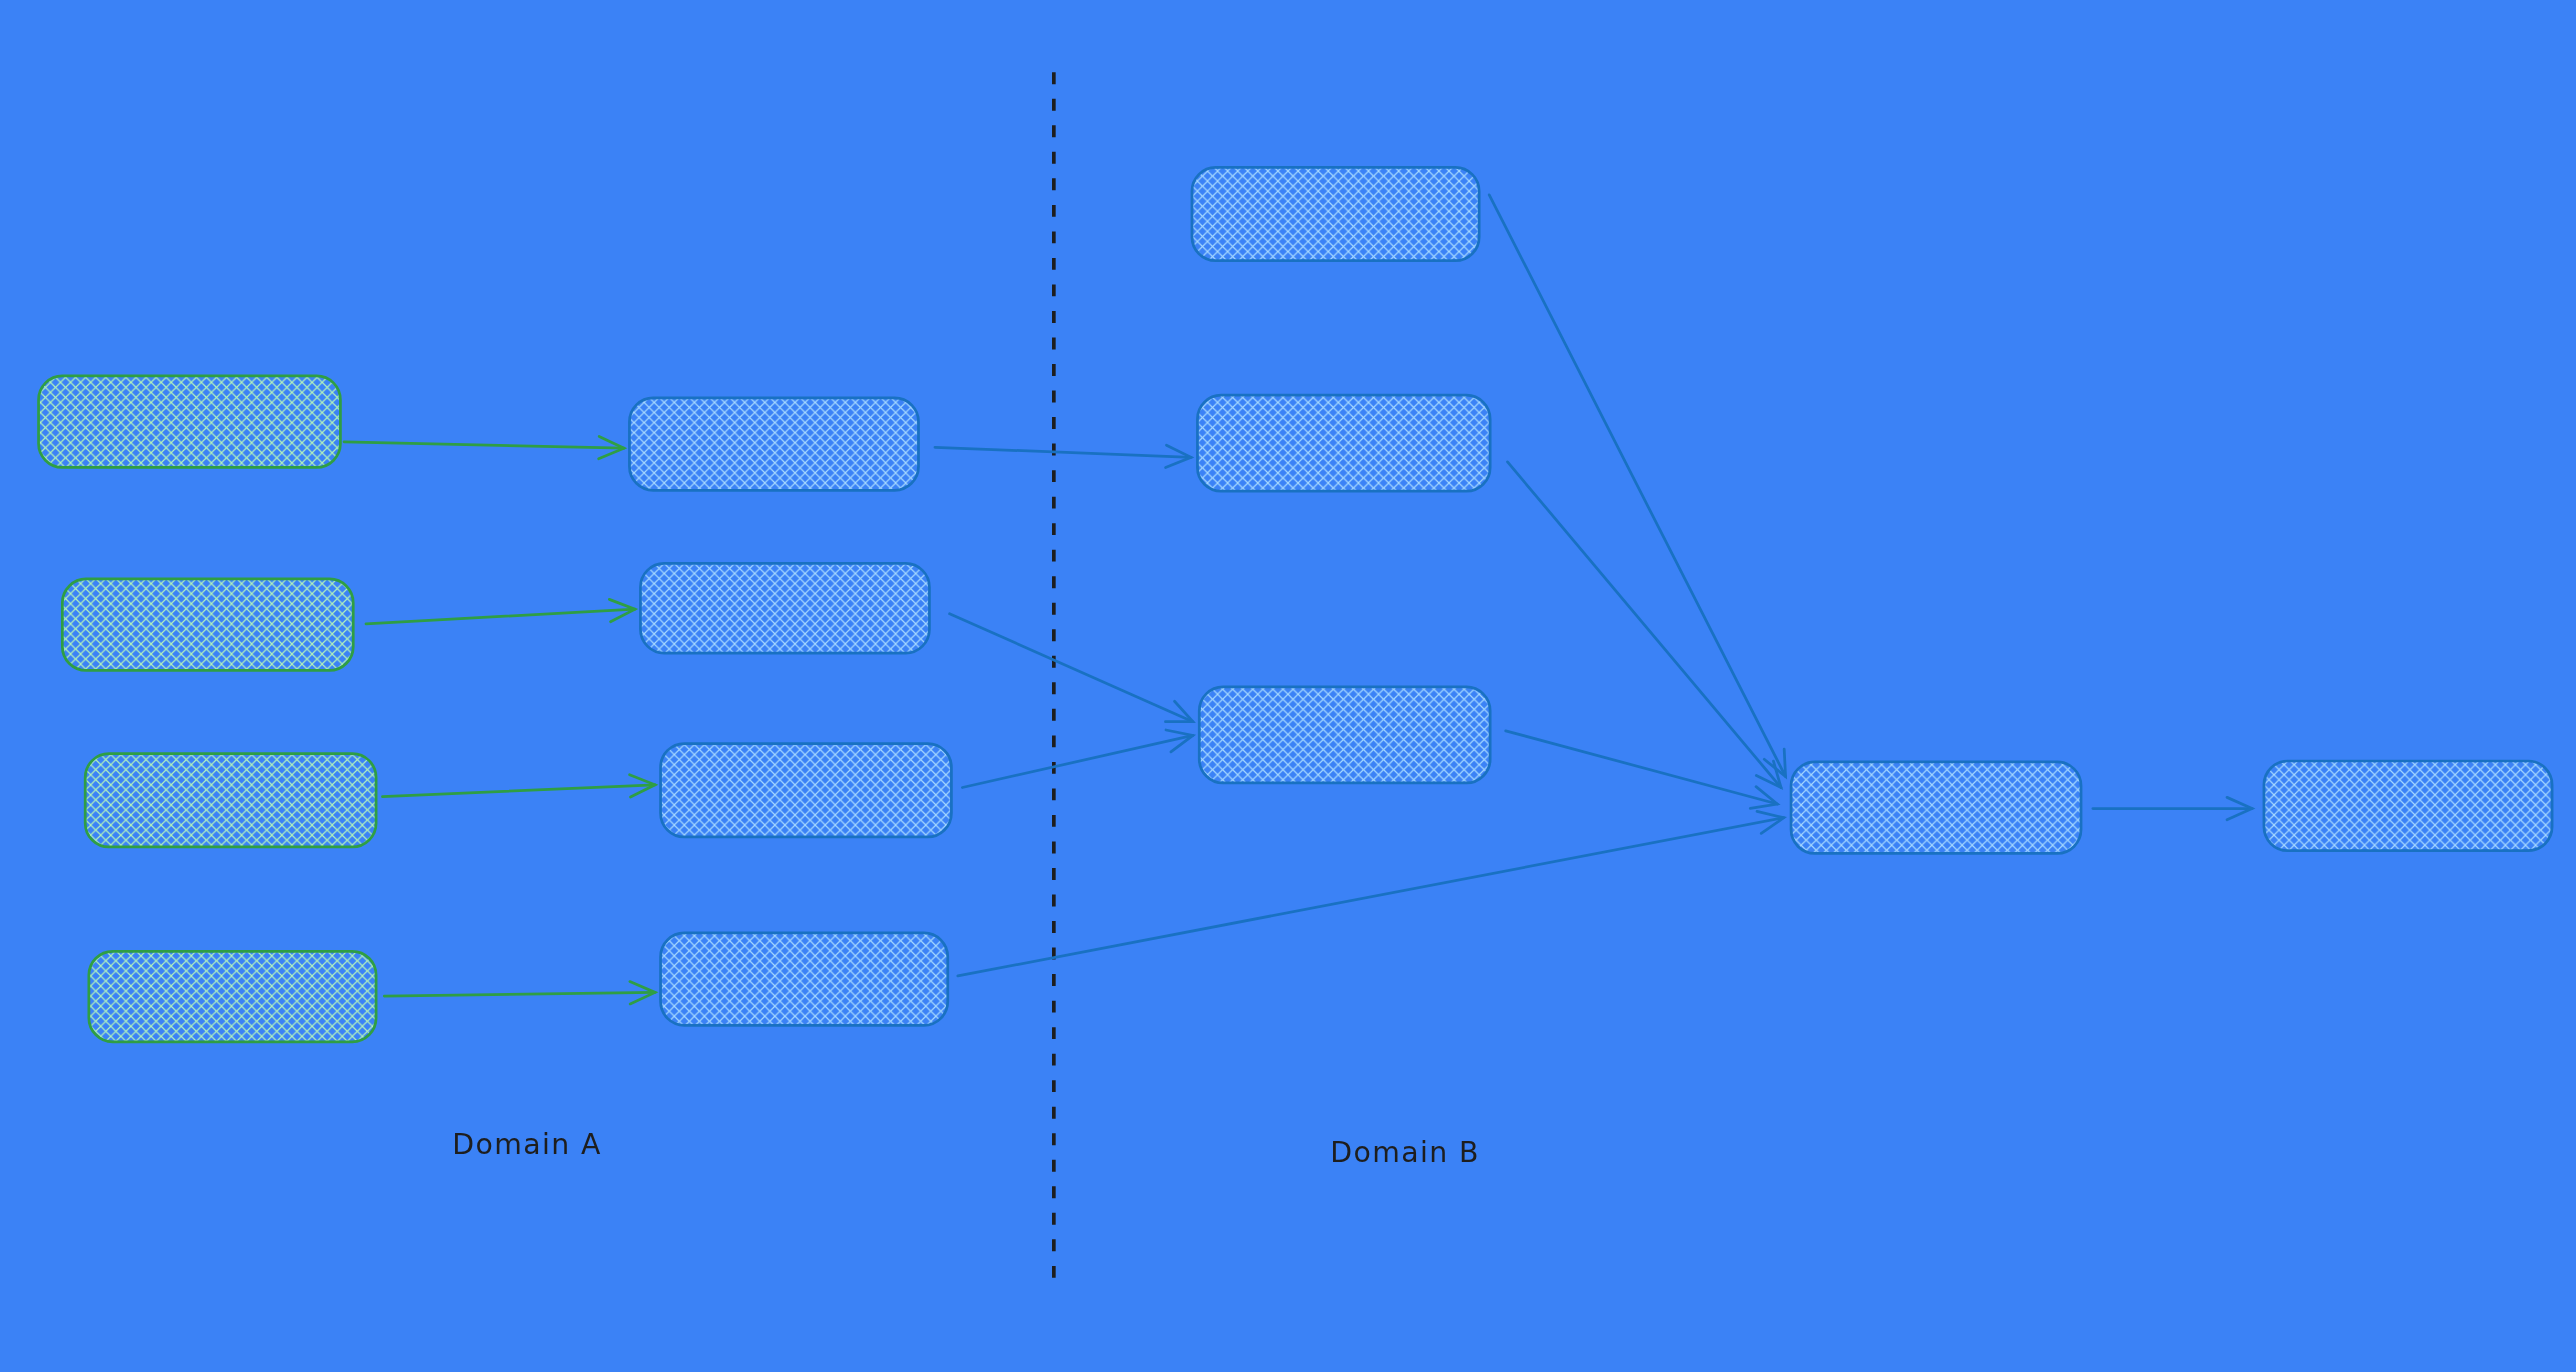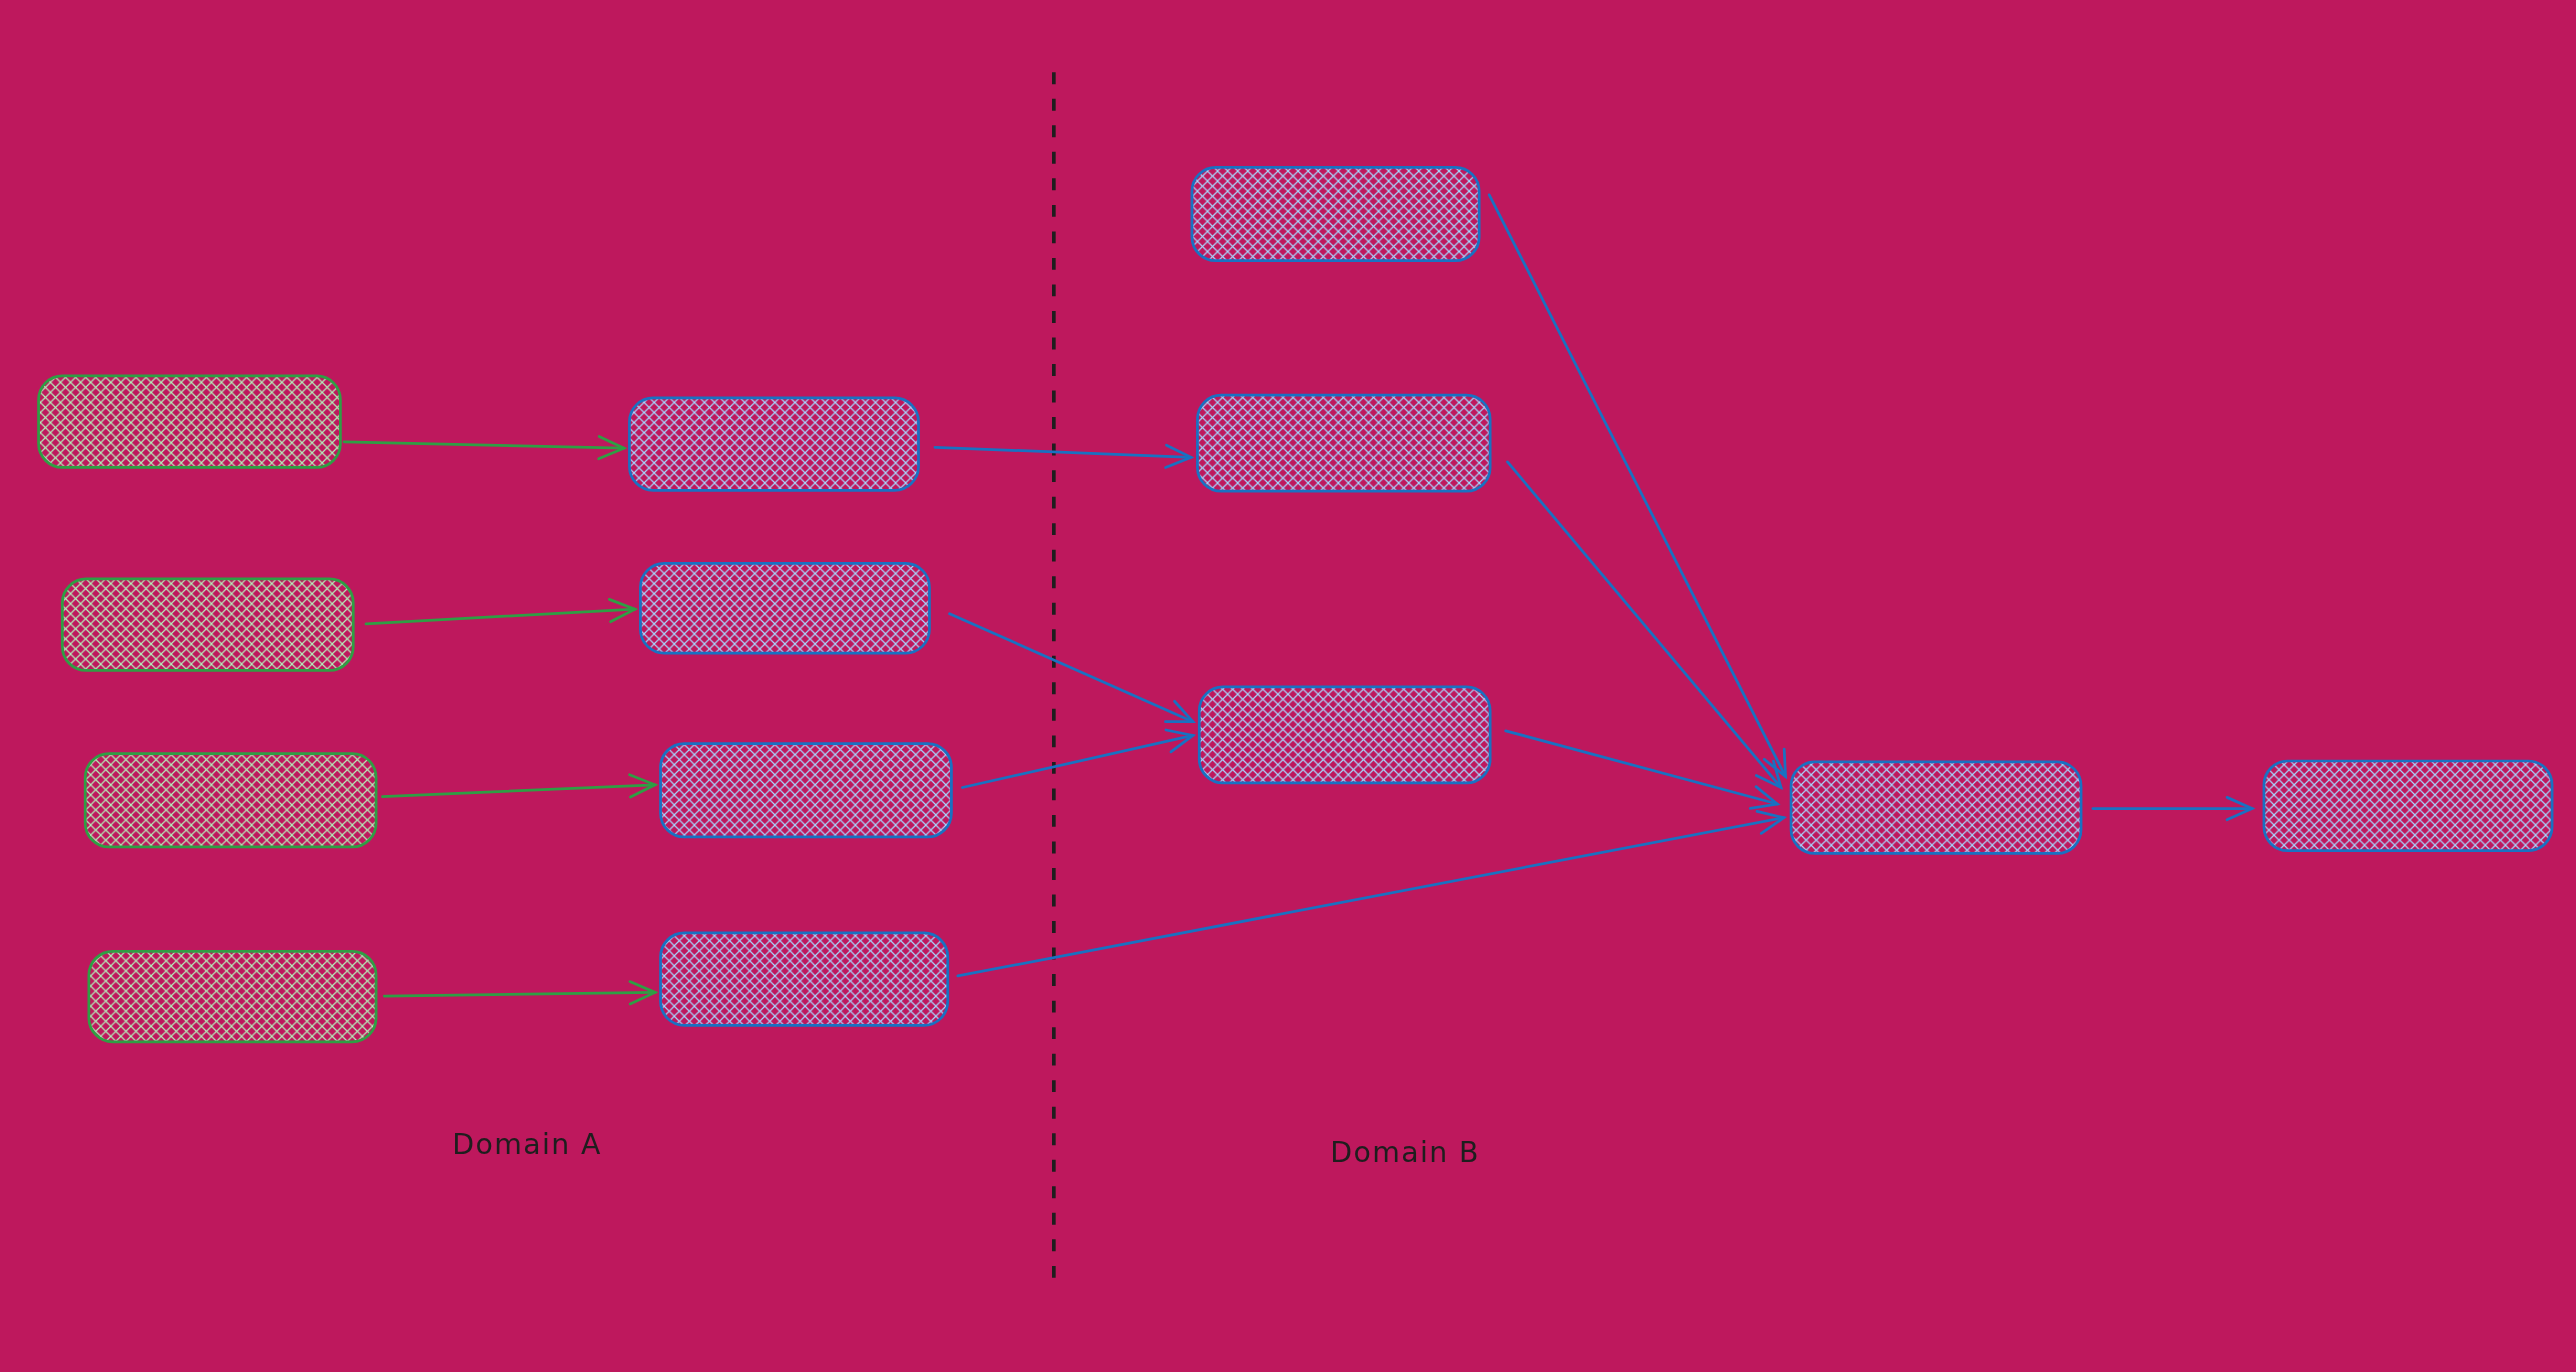--- a/index.html
+++ b/index.html
@@ -7,21 +7,21 @@
     padding: 0;
     background: #ffffff;
     width: 100%;
     height: 100%;
     overflow: hidden;
   }
   .stage {
     position: relative;
     width: 100vw;
     height: 100vh;
-    background: #be185d;
+    background: #3b82f6;
   }
   #diagram-svg {
     position: absolute;
     inset: 0;
     width: 100%;
     height: 100%;
     display: block;
   }
   .domain-label {
     font-family: "DejaVu Sans", sans-serif;

